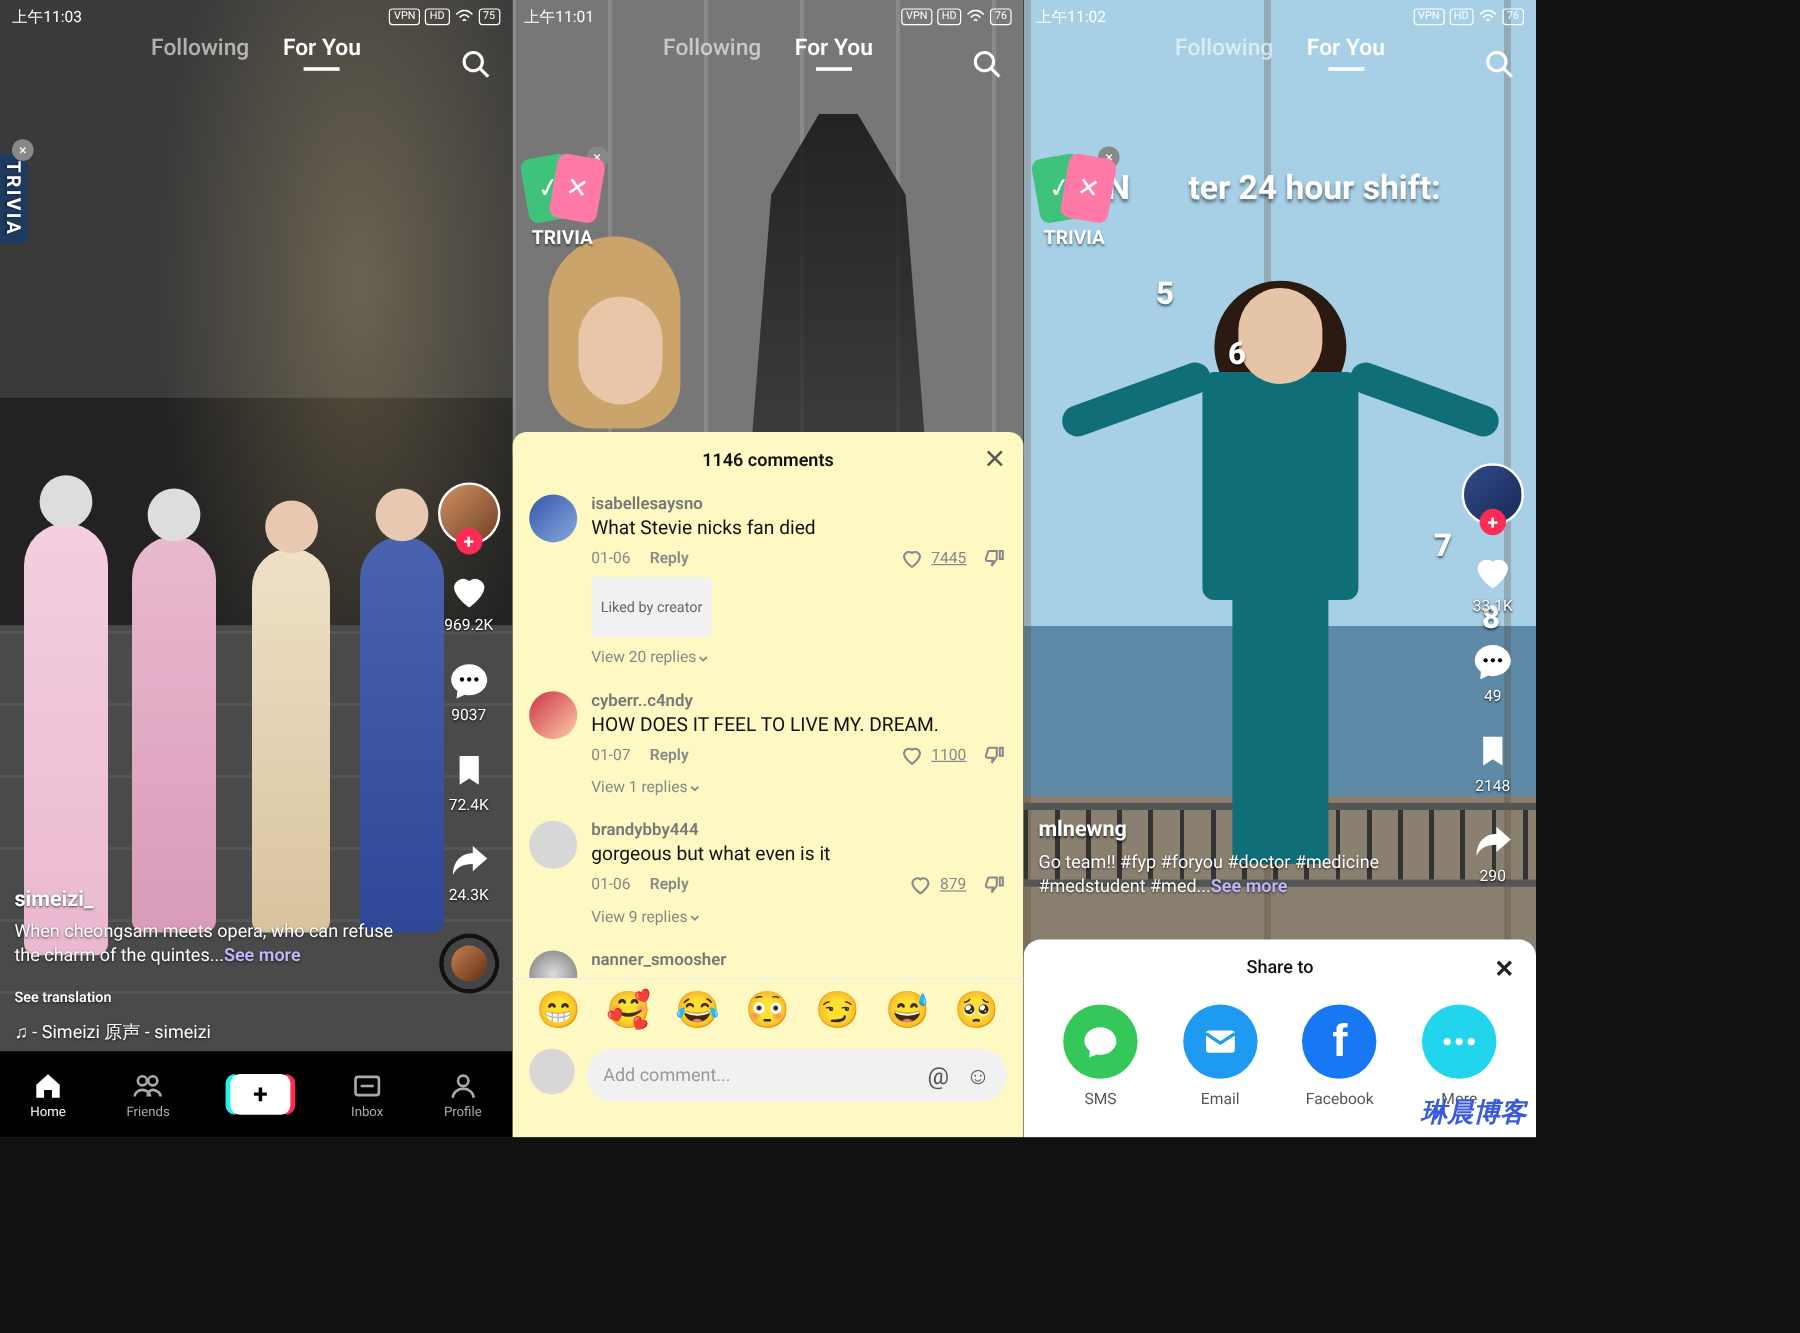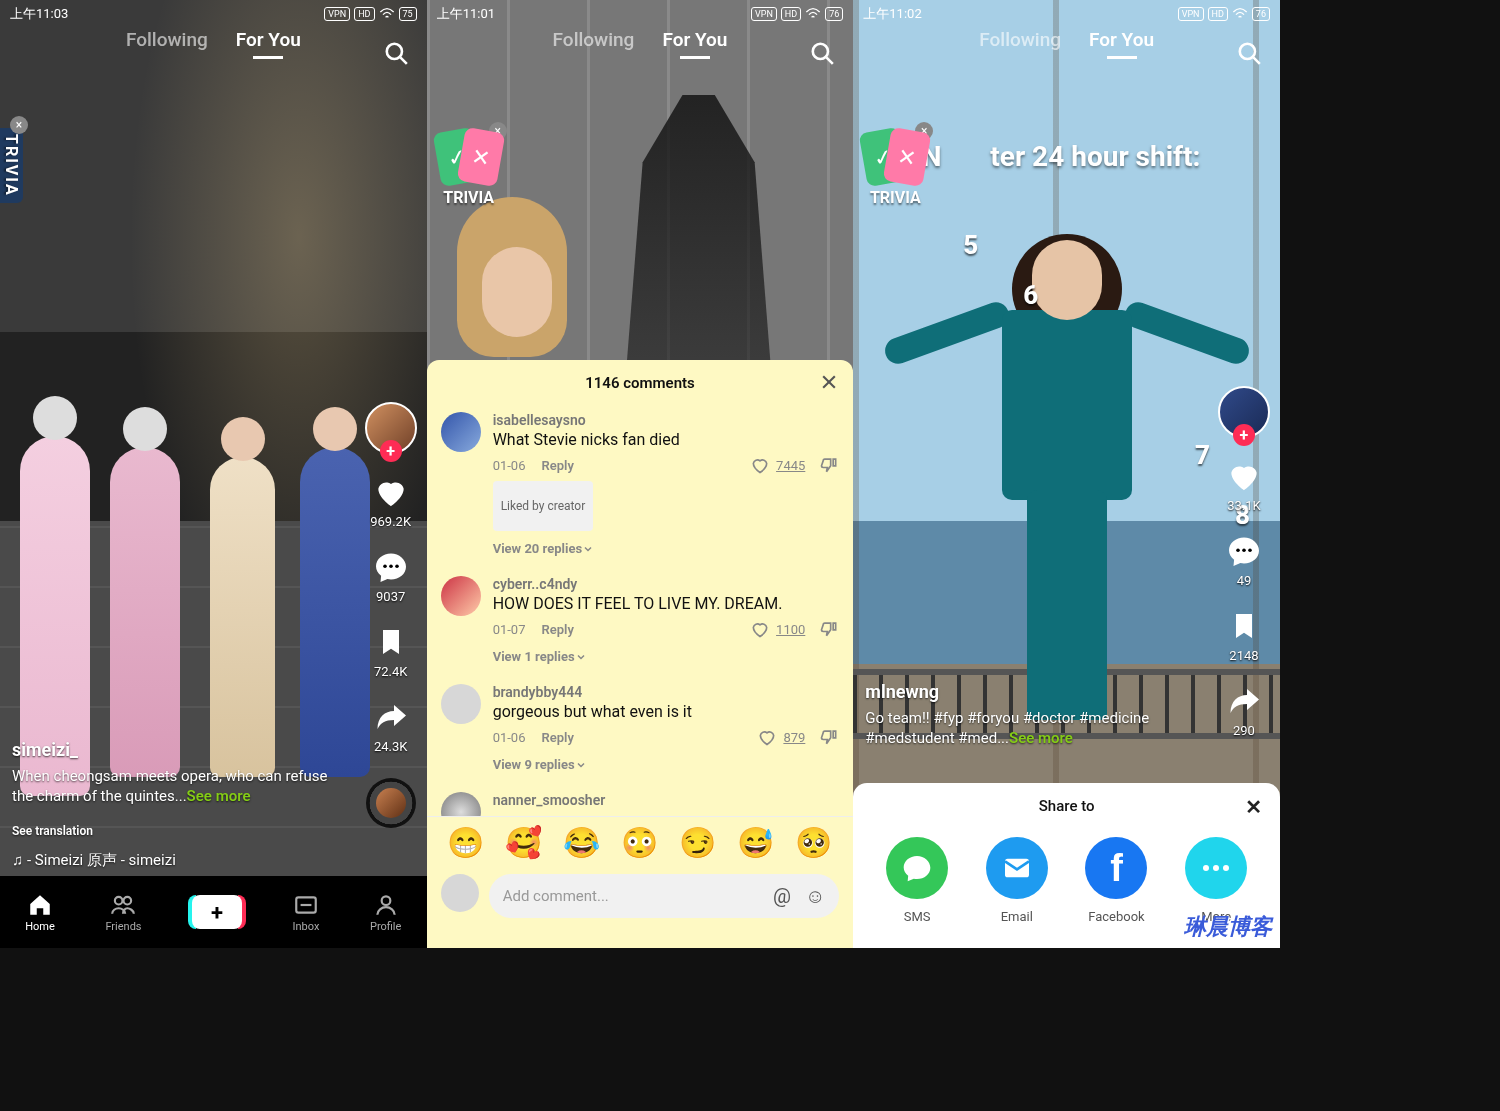--- a/index.html
+++ b/index.html
@@ -124,21 +124,21 @@
     width:50px; height:50px; border-radius:50%; background:radial-gradient(circle,#222 35%,#444 36% 60%,#111 61%); margin-top:6px; position:relative;
   }
   .rail .disc::after{content:""; position:absolute; inset:10px; border-radius:50%; background:linear-gradient(135deg,#c88050,#603015);}
   
   .meta{
     position:absolute; left:12px; right:80px; bottom:110px; color:#fff; z-index:30;
     text-shadow:0 1px 2px rgba(0,0,0,.7);
   }
   .meta .user{ font-weight:700; font-size:18px; margin-bottom:6px;}
   .meta .cap{ font-size:15px; line-height:1.35;}
-  .meta .seemore{ color:#84cc16; font-weight:600;text-align:center;}
+  .meta .seemore{ color:#c4b5fd; font-weight:600;text-align:center;}
   .meta .trans{ font-size:12px; font-weight:600; margin-top:18px;}
   .soundrow{
     position:absolute; left:12px; bottom:78px; right:90px; color:#fff; display:flex; align-items:center; gap:8px; font-size:15px; z-index:30;
     text-shadow:0 1px 2px rgba(0,0,0,.7);
   }
   
   .nav{
     position:absolute; left:0; right:0; bottom:0; height:72px; background:#000; display:flex; align-items:center; justify-content:space-around; z-index:40; color:#fff;
   }
   .nav .tab{ display:flex; flex-direction:column; align-items:center; font-size:11px; gap:2px; color:#aaa;}
@@ -181,21 +181,21 @@
   .comment .cavatar.a1{ background:linear-gradient(135deg,#3355aa,#88aadd);}
   .comment .cavatar.a2{ background:linear-gradient(135deg,#cc3344,#ffccaa);}
   .comment .cavatar.a3{ background:#d7d7d7;}
   .comment .cavatar.a4{ background:radial-gradient(circle,#ddd,#777);}
   .comment .cbody{ flex:1;}
   .comment .uname{ font-size:14px; color:#777; font-weight:600;}
   .comment .ctext{ font-size:16px; color:#111; margin-top:2px;}
   .comment .crow{ display:flex; align-items:center; gap:16px; font-size:13px; color:#888; margin-top:6px;}
   .comment .crow .right{ margin-left:auto; display:flex; align-items:center; gap:14px;text-decoration:underline;}
   .comment .liked{ display:inline-block; background:#f1f1f1; color:#666; font-size:12px; padding:18px 8px; border-radius:4px; margin-top:6px;}
-  .comment .replies{ font-size:13px; color:#888; font-weight:700; margin-top:10px; display:flex; align-items:center; gap:0;}
+  .comment .replies{ font-size:13px; color:#888; font-weight:400; margin-top:10px; display:flex; align-items:center; gap:0;}
   .heart{ display:inline-flex; align-items:center; gap:6px; color:#888;}
   .heart svg{ width:20px; height:20px;}
   .thumbdown svg{width:20px;height:20px;}
   
   .reactbar{
     display:flex; justify-content:space-around; padding:8px 10px 6px; font-size:30px;
     border-top:1px solid #eee;
   }
   .inputrow{
     display:flex; gap:10px; padding:8px 14px 30px;

